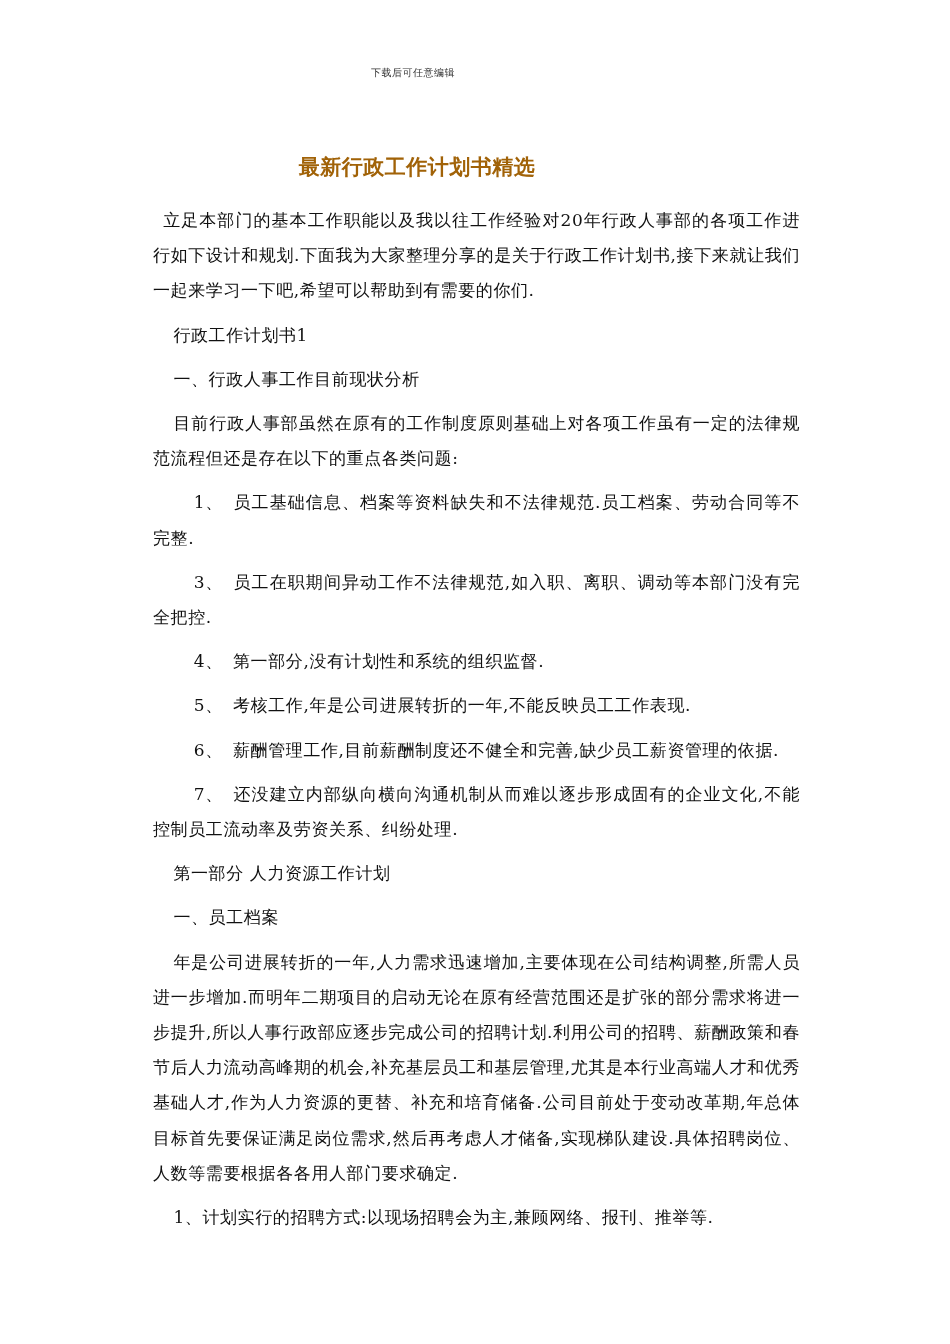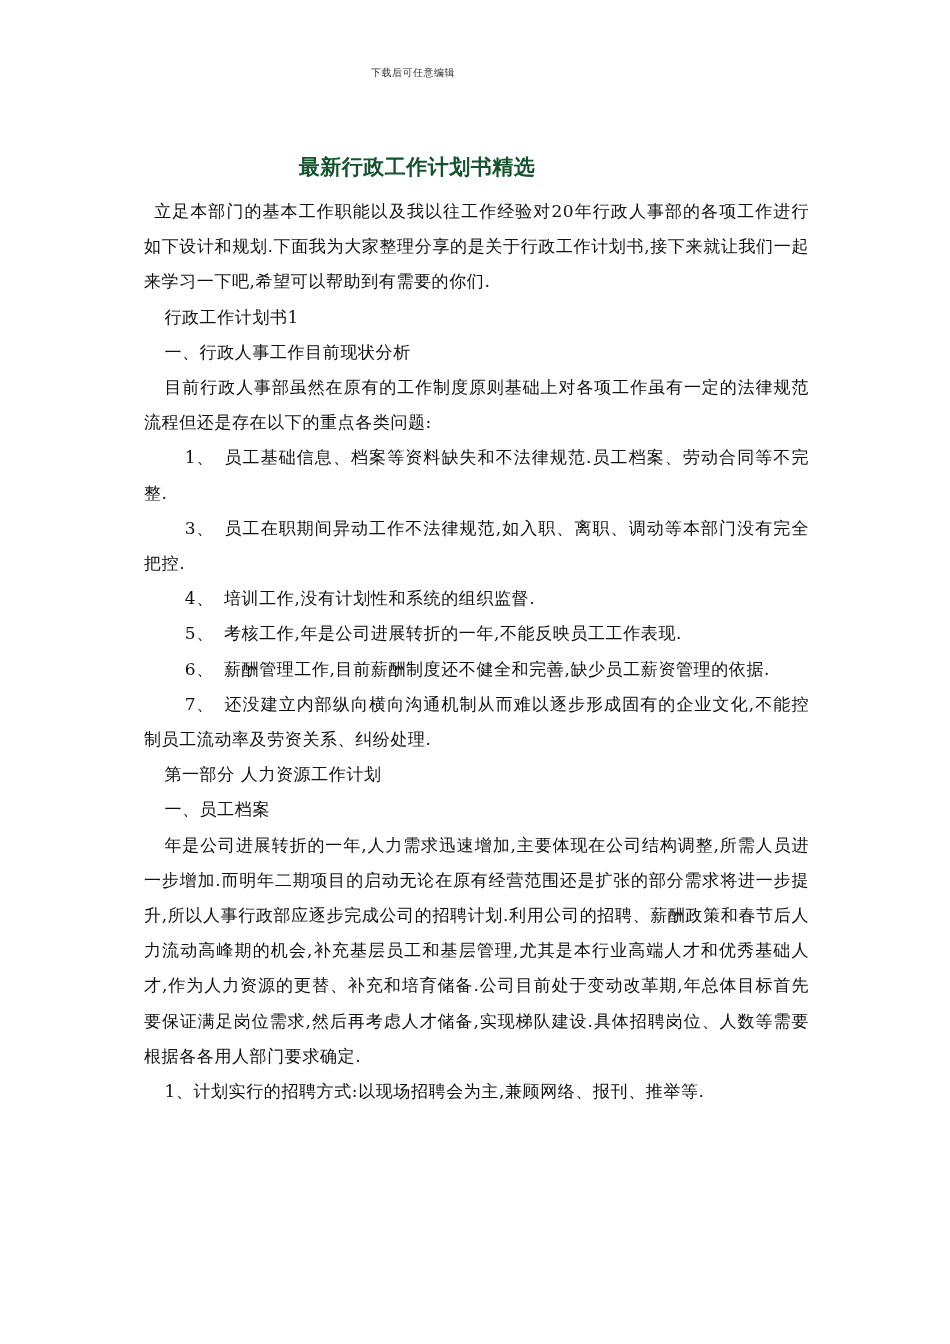--- a/index.html
+++ b/index.html
@@ -26,35 +26,35 @@
     letter-spacing: 0.5px;
   }
   .doc-title {
     position: absolute;
     top: 153px;
     left: 0;
     width: 834px;
     text-align: center;
     font-size: 21px;
     font-weight: bold;
-    color: #14532d;
+    color: #a16207;
     letter-spacing: 0.5px;
   }
   .doc-body {
     position: absolute;
     top: 194px;
     left: 144px;
     width: 665px;
     font-size: 17px;
     line-height: 35.2px;
     letter-spacing: 0.6px;
     text-align: justify;
   }
   .doc-body p {
-    margin: 0;
+    margin: 9px;
     padding: 0;
   }
   .indent1 { text-indent: 0.6em; }
   .indent2 { text-indent: 1.2em; }
   .item-num {
     display: inline-block;
     margin-right: 0.6em;
   }
 </style>
 </head>
@@ -65,21 +65,21 @@
 <div class="doc-title">最新行政工作计划书精选</div>
 
 <div class="doc-body">
   <p class="indent1">立足本部门的基本工作职能以及我以往工作经验对20年行政人事部的各项工作进行如下设计和规划.下面我为大家整理分享的是关于行政工作计划书,接下来就让我们一起来学习一下吧,希望可以帮助到有需要的你们.</p>
   <p class="indent2">行政工作计划书1</p>
   <p class="indent2">一、行政人事工作目前现状分析</p>
   <p class="indent2">目前行政人事部虽然在原有的工作制度原则基础上对各项工作虽有一定的法律规范流程但还是存在以下的重点各类问题:</p>
 
   <p class="indent2"><span class="item-num">1、</span><span>员工基础信息、档案等资料缺失和不法律规范.员工档案、劳动合同等不完整.</span></p>
   <p class="indent2"><span class="item-num">3、</span><span>员工在职期间异动工作不法律规范,如入职、离职、调动等本部门没有完全把控.</span></p>
-  <p class="indent2"><span class="item-num">4、</span><span>培训工作,没有计划性和系统的组织监督.</span></p>
+  <p class="indent2"><span class="item-num">4、</span><span>第一部分,没有计划性和系统的组织监督.</span></p>
   <p class="indent2"><span class="item-num">5、</span><span>考核工作,年是公司进展转折的一年,不能反映员工工作表现.</span></p>
   <p class="indent2"><span class="item-num">6、</span><span>薪酬管理工作,目前薪酬制度还不健全和完善,缺少员工薪资管理的依据.</span></p>
   <p class="indent2"><span class="item-num">7、</span><span>还没建立内部纵向横向沟通机制从而难以逐步形成固有的企业文化,不能控制员工流动率及劳资关系、纠纷处理.</span></p>
 
   <p class="indent2">第一部分 人力资源工作计划</p>
   <p class="indent2">一、员工档案</p>
   <p class="indent2">年是公司进展转折的一年,人力需求迅速增加,主要体现在公司结构调整,所需人员进一步增加.而明年二期项目的启动无论在原有经营范围还是扩张的部分需求将进一步提升,所以人事行政部应逐步完成公司的招聘计划.利用公司的招聘、薪酬政策和春节后人力流动高峰期的机会,补充基层员工和基层管理,尤其是本行业高端人才和优秀基础人才,作为人力资源的更替、补充和培育储备.公司目前处于变动改革期,年总体目标首先要保证满足岗位需求,然后再考虑人才储备,实现梯队建设.具体招聘岗位、人数等需要根据各各用人部门要求确定.</p>
   <p class="indent2">1、计划实行的招聘方式:以现场招聘会为主,兼顾网络、报刊、推举等.</p>
 </div>
 

